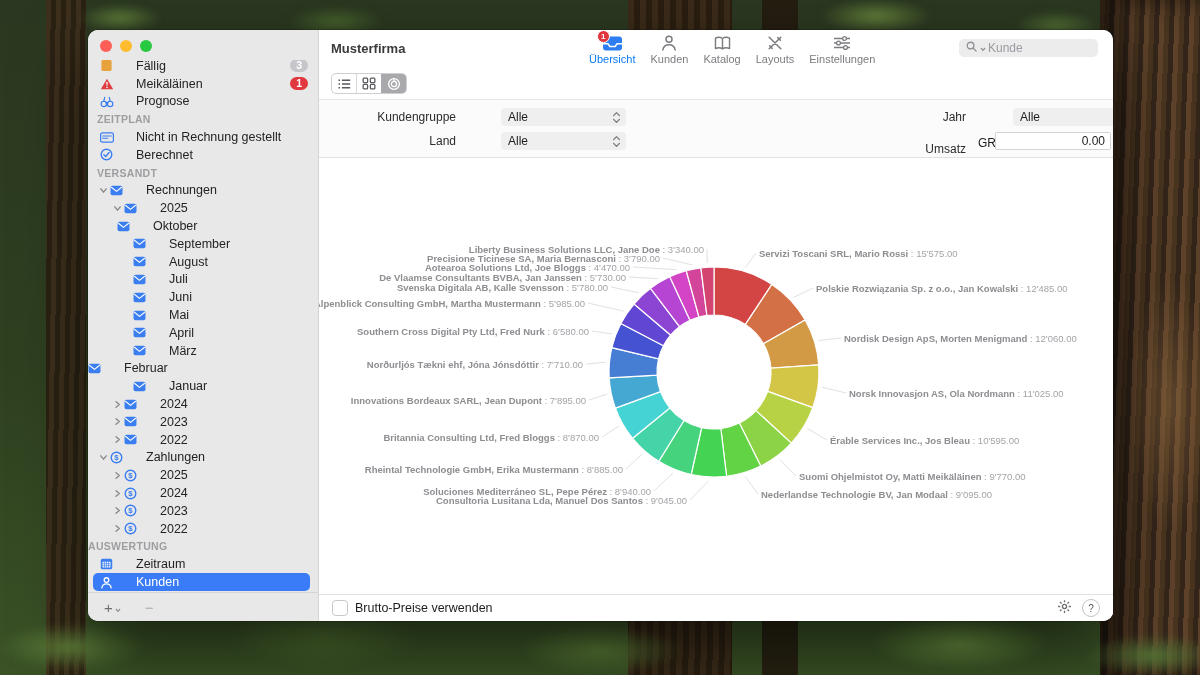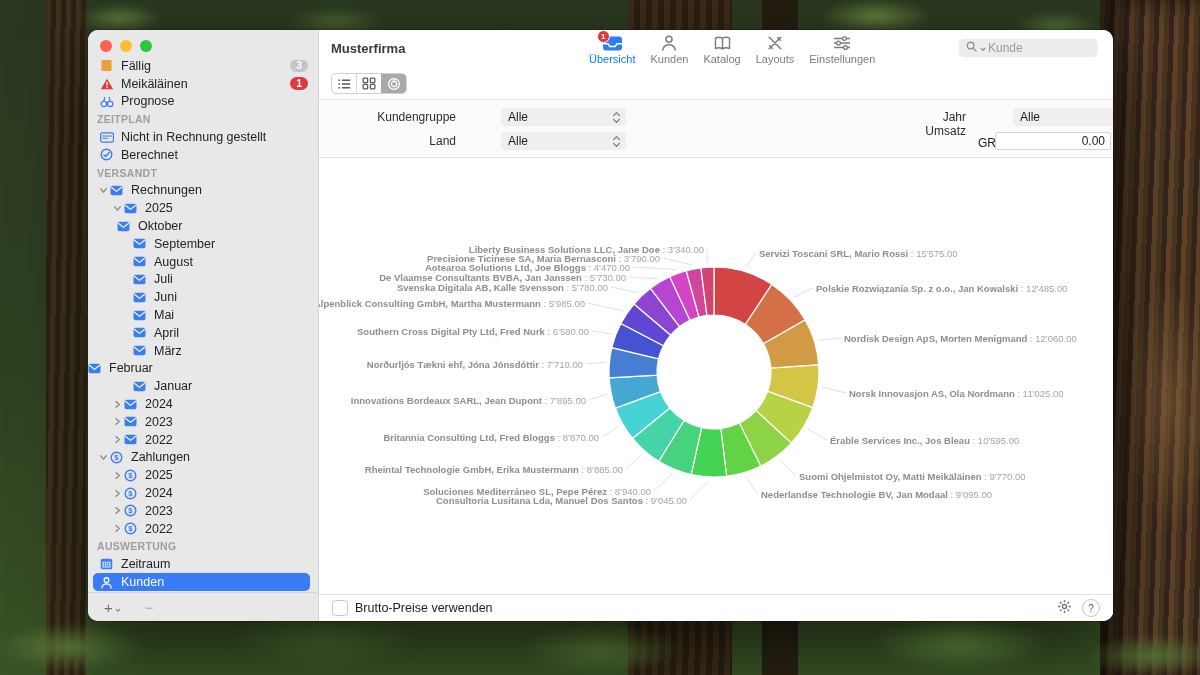--- a/index.html
+++ b/index.html
@@ -33,21 +33,21 @@
   
   #sidebar{width:230px;flex:none;background:#e8e8e9;border-right:1px solid #d4d4d6;position:relative;}
   .traffic{position:absolute;top:10px;left:12px;display:flex;gap:8px;}
   .tl{width:12px;height:12px;border-radius:50%;}
   .sb-list{position:absolute;top:30px;left:0;right:0;bottom:28px;overflow:hidden;}
   .sb-row{height:17.8px;display:flex;align-items:center;font-size:12.5px;color:#232325;white-space:nowrap;}
   .sb-row.first{margin-top:-3px;}
   .sb-header{color:#9e9ea1;font-size:10.5px;font-weight:700;letter-spacing:.3px;}
   .sb-chevron{width:13px;flex:none;display:flex;align-items:center;justify-content:center;}
   .sb-icon{width:17px;flex:none;display:flex;align-items:center;}
-  .sb-label{margin-left:4px;}
+  .sb-label{margin-left:19px;}
   .sb-badge{margin-left:auto;margin-right:10px;font-size:10.5px;font-weight:700;color:#fff;border-radius:8px;padding:1px 6px;line-height:11px;}
   .sb-badge.red{background:#e0383e;}
   .sb-badge.gray{background:#c6c6ca;}
   .sb-row.selected{background:#3a7cf7;color:#fff;border-radius:5px;margin-left:5px;margin-right:8px;}
   .sb-footer{position:absolute;bottom:0;left:0;right:0;height:28px;border-top:1px solid rgba(0,0,0,.08);
              display:flex;align-items:center;padding-left:16px;gap:24px;color:#6f6f73;font-size:15px;}
   .sb-add{display:flex;align-items:flex-end;gap:2px;cursor:default;}
   .sb-remove{color:#ababaf;}
   
   #main{flex:1;position:relative;background:#fff;}
@@ -381,21 +381,21 @@
             </svg>
           </span>
           <span class="sb-icon">
             <svg width="13" height="13" viewBox="0 0 14 14">
               <circle cx="7" cy="7" r="5.7" fill="none" stroke="#3b7ef0" stroke-width="1.5"></circle>
               <text x="7" y="10" font-size="8.5" font-weight="700" text-anchor="middle" fill="#3b7ef0">$</text>
             </svg>
           </span>
           <span class="sb-label">2022</span>
         </div>
-        <div class="sb-row sb-header" style="padding-left:9px">AUSWERTUNG</div>
+        <div class="sb-row sb-header" style="padding-left:0">AUSWERTUNG</div>
         <div class="sb-row" style="padding-left:12px">
           <span class="sb-icon">
             <svg width="13" height="12" viewBox="0 0 14 13">
               <rect x="0.8" y="0.8" width="12.4" height="11.4" rx="2" fill="#3b7ef0"></rect>
               <rect x="2.6" y="4" width="8.8" height="6.4" rx="0.8" fill="#fff" opacity="0.92"></rect>
               <path d="M4.8 4 v6.4 M7 4 v6.4 M9.2 4 v6.4 M2.6 6.2 h8.8 M2.6 8.3 h8.8" stroke="#3b7ef0" stroke-width="0.7"></path>
             </svg>
           </span>
           <span class="sb-label">Zeitraum</span>
         </div>
@@ -529,21 +529,21 @@
       </div>
       <div class="f-label r" style="top:10px">Jahr</div>
       <div class="popup" style="left:654px;top:8px;width:114px">
         <span>Alle</span>
           <span class="stp">
             <svg width="9" height="13" viewBox="0 0 9 13">
               <path d="M1.6 4.6 L4.5 1.6 L7.4 4.6 M1.6 8.4 L4.5 11.4 L7.4 8.4" fill="none" stroke="#7a7a7e" stroke-width="1.3" stroke-linejoin="round" stroke-linecap="round"></path>
             </svg>
           </span>
       </div>
-      <div class="f-label r" style="top:24px">Umsatz</div>
+      <div class="f-label r" style="top:42px">Umsatz</div>
       <div class="currency">GR</div>
       <div class="numfield">0.00</div>
     </div>
 
     <div class="chart-region" id="chart-region">
         <svg width="794" height="438" viewBox="0 0 794 438">
           <line x1="426.37" y1="111.61" x2="437" y2="97" stroke="#dcdcde" stroke-width="0.9"></line>
           <line x1="474.53" y1="141.46" x2="494" y2="132" stroke="#dcdcde" stroke-width="0.9"></line>
           <line x1="499.36" y1="184.52" x2="522" y2="182" stroke="#dcdcde" stroke-width="0.9"></line>
           <line x1="502.94" y1="231.17" x2="527" y2="237" stroke="#dcdcde" stroke-width="0.9"></line>

